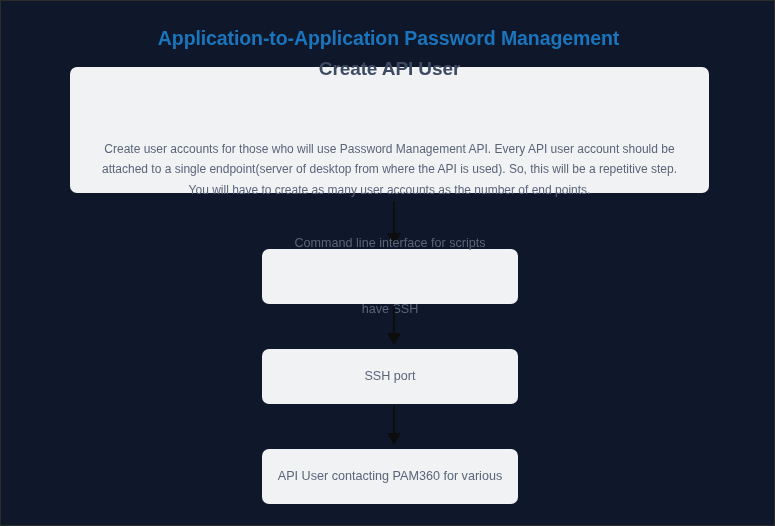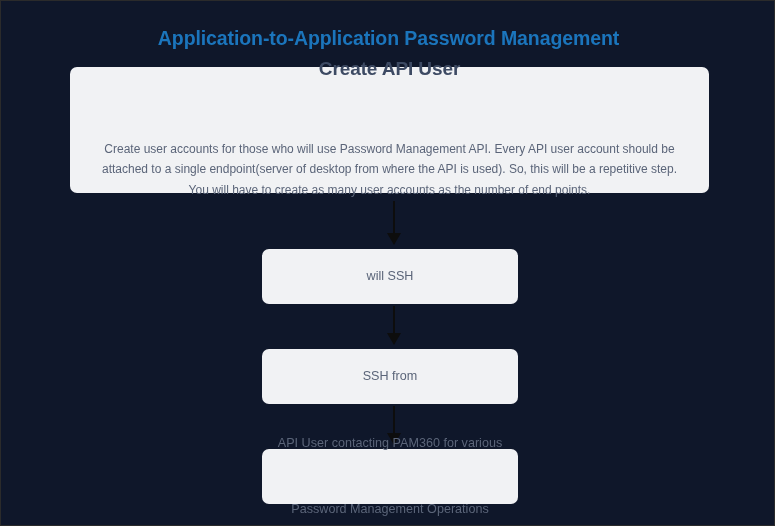--- a/index.html
+++ b/index.html
@@ -119,35 +119,35 @@
     <div class="node-heading">Create API User</div>
     <div class="node-body">Create user accounts for those who will use Password Management API. Every API user account should be attached to a single endpoint(server of desktop from where the API is used). So, this will be a repetitive step. You will have to create as many user accounts as the number of end points.</div>
   </div>
 
   <div class="arrow-connector" id="arrow-1">
     <div class="arrow-shaft"></div>
     <div class="arrow-head"></div>
   </div>
 
   <div class="node-box node-step" id="box-cli-scripts">
-    <div class="node-step-text">will SSH</div>
+    <div class="node-step-text">Command line interface for scripts</div>
+    <div class="node-step-text">have SSH</div>
   </div>
 
   <div class="arrow-connector" id="arrow-2">
     <div class="arrow-shaft"></div>
     <div class="arrow-head"></div>
   </div>
 
   <div class="node-box node-step" id="box-start-ssh-server">
-    <div class="node-step-text">SSH from</div>
+    <div class="node-step-text">SSH port</div>
   </div>
 
   <div class="arrow-connector" id="arrow-3">
     <div class="arrow-shaft"></div>
     <div class="arrow-head"></div>
   </div>
 
   <div class="node-box node-step" id="box-api-user-contacting">
     <div class="node-step-text">API User contacting PAM360 for various</div>
-    <div class="node-step-text">Password Management Operations</div>
   </div>
 
 </div>
 
 </body></html>

